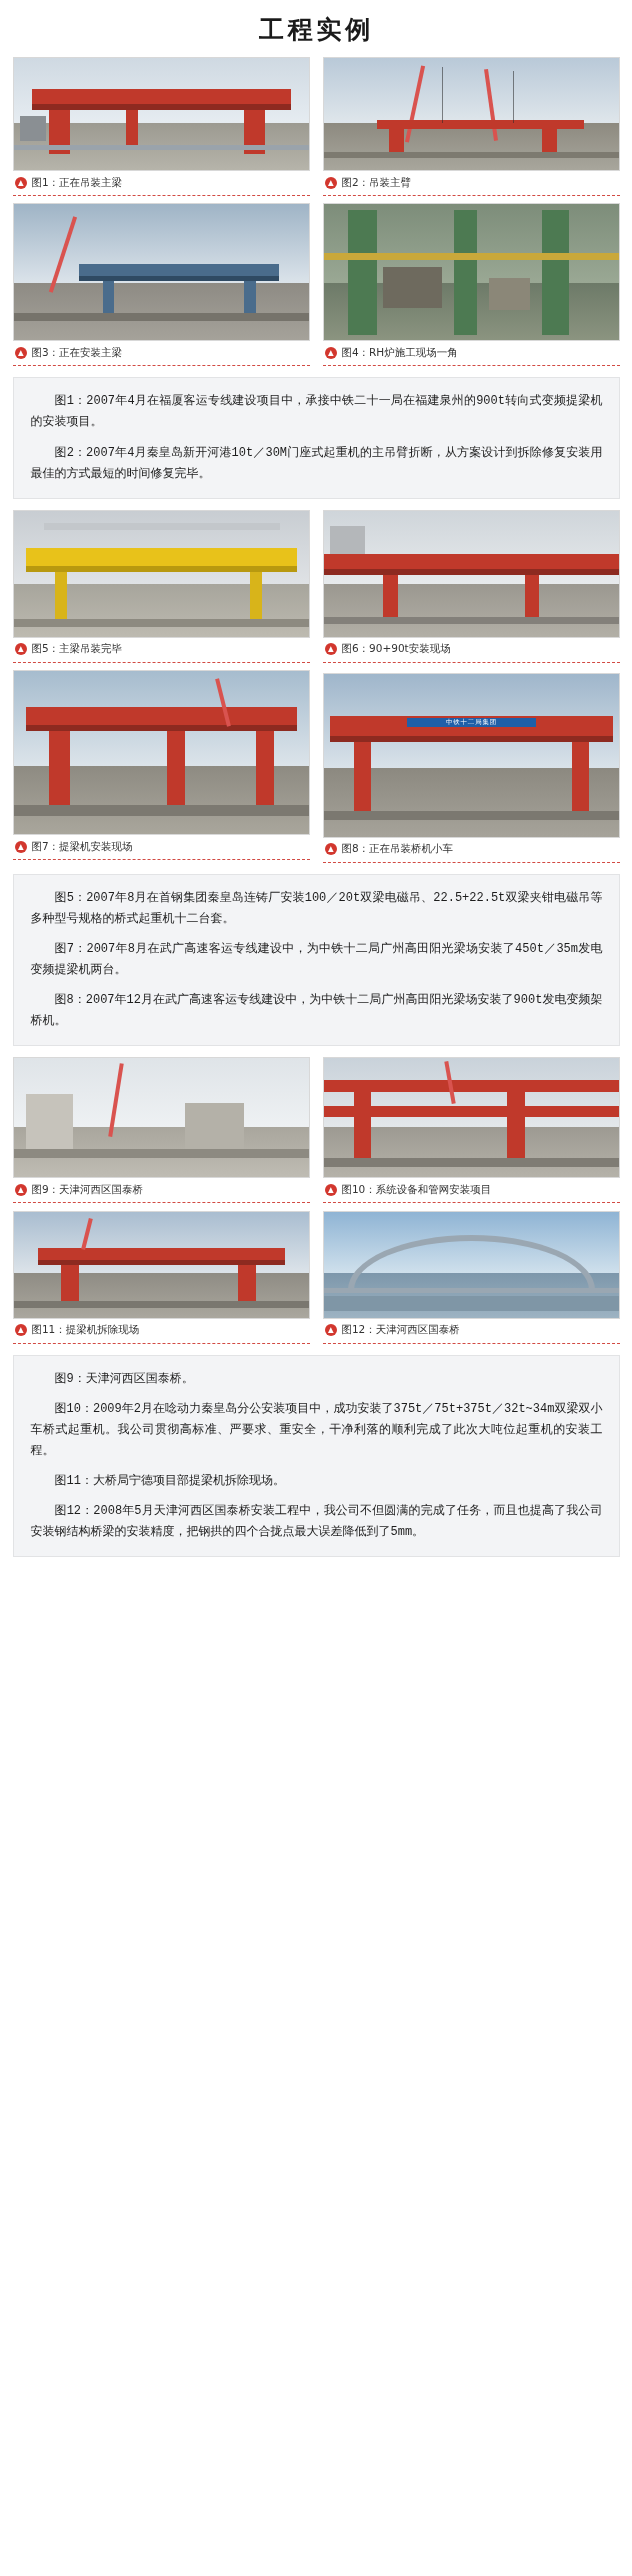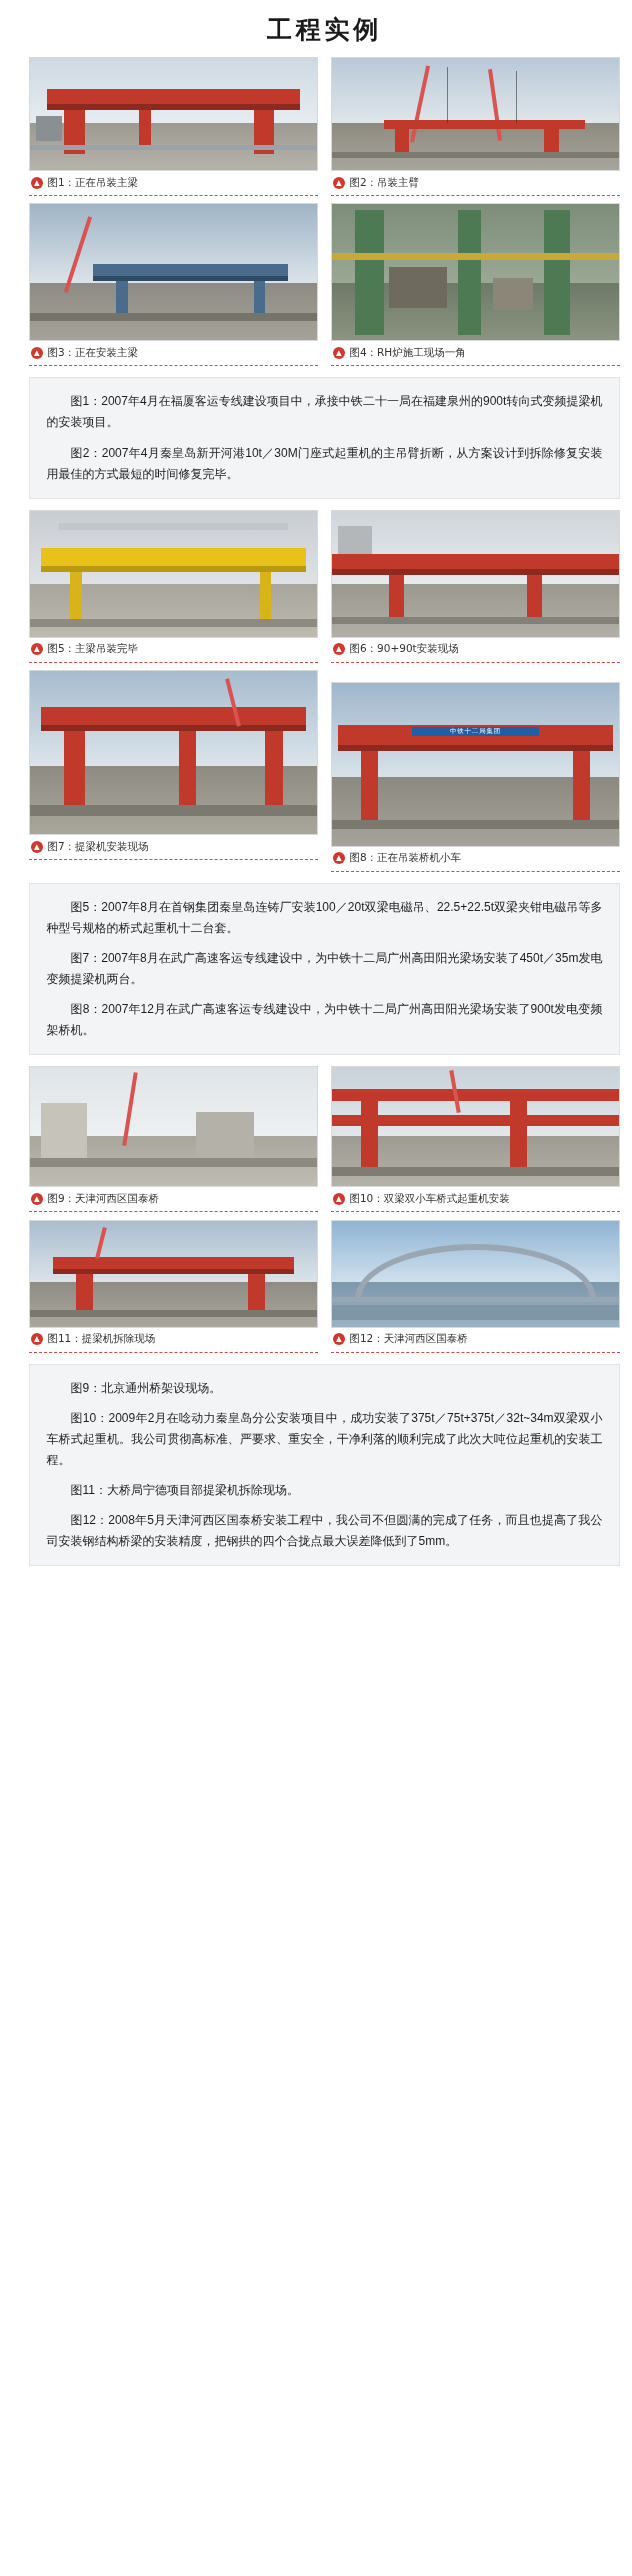--- a/index.html
+++ b/index.html
@@ -3,21 +3,21 @@
 <meta charset="utf-8">
 <style>
   * { box-sizing: border-box; }
   html, body { margin: 0; padding: 0; }
   body {
     width: 633px;
     background: #ffffff;
     font-family: "DejaVu Sans", "Liberation Sans", sans-serif;
     color: #111;
   }
-  .page { width: 633px; position: relative; padding-left: 16px; }
+  .page { width: 633px; position: relative; }
 
   .title {
     text-align: center;
     font-family: "DejaVu Serif", "Liberation Serif", serif;
     font-weight: bold;
     font-size: 25px;
     letter-spacing: 3.7px;
     color: #1a1a1a;
     padding: 13px 0 11px 0;
   }
@@ -68,21 +68,21 @@
     text-align: center;
     flex: none;
   }
 
   
   .text-area {
     background: #f3f4f6;
     border: 0.9px solid #e2e3e5;
     margin: 11px 13px 11px 13px;
     padding: 13px 16.5px 13px 16.5px;
-    font-family: Liberation Sans, sans-serif;
+    font-family: Liberation Mono, monospace;
   }
   .text-area p {
     margin: 0 0 9.2px 0;
     font-size: 12px;
     line-height: 1.75;
     text-indent: 2em;
     text-align: justify;
     color: #1d1d1d;
   }
   .text-area p:last-child { margin-bottom: 0; }
@@ -251,21 +251,21 @@
           <div class="greybeam" style="left:0;top:82%;width:100%;height:7%;background:#7c7971"></div>
           <div class="crane-mast" style="left:70%;top:4%;height:30%;transform:rotate(-14deg)"></div>
         </div>
         <div class="caption">
           <span class="cap-icon">▲</span>
           <span>图7：提梁机安装现场</span>
         </div>
       </div>
 
       <div class="cell">
-        <div class="photo h5" style="margin-top:19px">
+        <div class="photo h5" style="margin-top:10px">
           <div class="sky" style="background:linear-gradient(#9fb6cb,#d9e2e9)"></div>
           <div class="ground" style="background:linear-gradient(#8c8980,#a6a39a)"></div>
           <div class="beam" style="left:2%;top:26%;width:96%;height:12%"></div>
           <div class="beam dark" style="left:2%;top:38%;width:96%;height:4%"></div>
           <div class="logo-board" style="left:28%;top:27%;width:44%;height:9.2px">中铁十二局集团</div>
           <div class="leg" style="left:10%;top:42%;width:6%;height:42%"></div>
           <div class="leg" style="left:84%;top:42%;width:6%;height:42%"></div>
           <div class="greybeam" style="left:0;top:84%;width:100%;height:6%;background:#7b7870"></div>
         </div>
         <div class="caption">
@@ -307,21 +307,21 @@
           <div class="ground" style="background:linear-gradient(#9d9a92,#b5b2a9)"></div>
           <div class="beam" style="left:0%;top:18%;width:100%;height:10%"></div>
           <div class="beam" style="left:0%;top:40%;width:100%;height:9%"></div>
           <div class="leg" style="left:10%;top:28%;width:6%;height:56%"></div>
           <div class="leg" style="left:62%;top:28%;width:6%;height:56%"></div>
           <div class="crane-mast" style="left:42%;top:2%;height:36%;transform:rotate(-10deg)"></div>
           <div class="greybeam" style="left:0;top:84%;width:100%;height:7%;background:#7f7c74"></div>
         </div>
         <div class="caption">
           <span class="cap-icon">▲</span>
-          <span>图10：双梁双小车桥式起重机安装</span>
+          <span>图10：系统设备和管网安装项目</span>
         </div>
       </div>
 
       <div class="cell">
         <div class="photo h6" style="margin-top:7.3px">
           <div class="sky" style="background:linear-gradient(#a9bdd0,#dce3e9)"></div>
           <div class="ground" style="background:linear-gradient(#8f8c84,#aaa79e)"></div>
           <div class="beam" style="left:8%;top:34%;width:84%;height:12%"></div>
           <div class="beam dark" style="left:8%;top:46%;width:84%;height:4%"></div>
           <div class="leg" style="left:16%;top:50%;width:6%;height:34%"></div>
@@ -346,21 +346,21 @@
         <div class="caption">
           <span class="cap-icon">▲</span>
           <span>图12：天津河西区国泰桥</span>
         </div>
       </div>
 
     </div>
   </div>
 
   <div class="text-area">
-    <p>图9：北京通州桥架设现场。</p>
+    <p>图9：天津河西区国泰桥。</p>
     <p>图10：2009年2月在唸动力秦皇岛分公安装项目中，成功安装了375t／75t+375t／32t~34m双梁双小车桥式起重机。我公司贯彻高标准、严要求、重安全，干净利落的顺利完成了此次大吨位起重机的安装工程。</p>
     <p>图11：大桥局宁德项目部提梁机拆除现场。</p>
     <p>图12：2008年5月天津河西区国泰桥安装工程中，我公司不但圆满的完成了任务，而且也提高了我公司安装钢结构桥梁的安装精度，把钢拱的四个合拢点最大误差降低到了5mm。</p>
   </div>
 
   <div class="spacer"></div>
 </div>
 
 
 </body></html>

